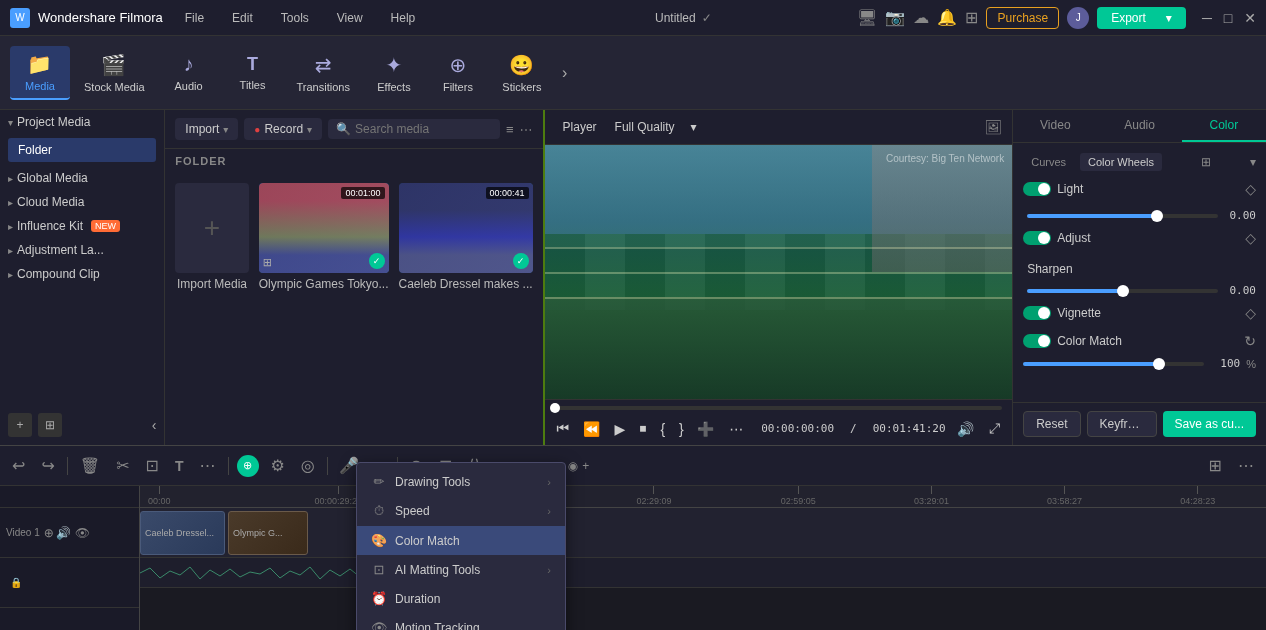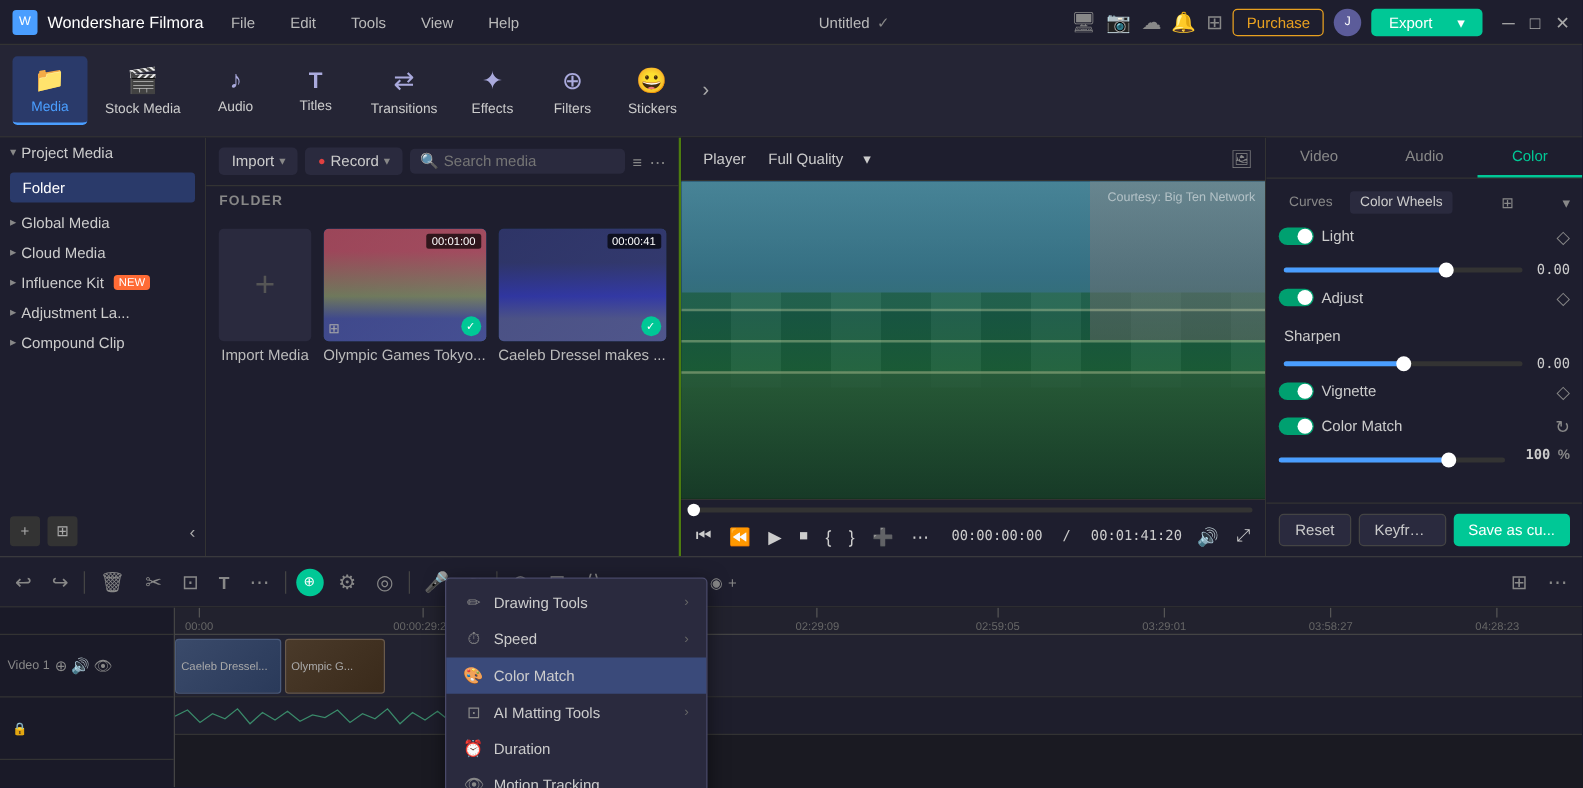--- a/index.html
+++ b/index.html
@@ -97,21 +97,21 @@
     .slider-thumb { width: 12px; height: 12px; background: #fff; border-radius: 50%; position: absolute; top: -4px; transform: translateX(-50%); }
     .slider-val { min-width: 32px; text-align: right; font-size: 11px; color: #ccc; font-family: monospace; }
     .section-label { font-size: 12px; color: #ccc; padding: 4px 0 8px 4px; font-weight: 500; }
 
     .color-match-row { display: flex; align-items: center; margin-bottom: 8px; }
     .refresh-btn { margin-left: auto; background: none; border: none; color: #888; font-size: 14px; cursor: pointer; }
 
     .value-row { display: flex; align-items: center; margin-bottom: 6px; }
     .value-label { font-size: 12px; color: #ccc; min-width: 50px; }
     .comparison-btn { background: #2a2a4e; border: 1px solid #4a4a7e; color: #8888cc; font-size: 11px; padding: 3px 8px; border-radius: 3px; cursor: pointer; }
-    .value-slider-row { display: flex; align-items: flex-end; gap: 6px; margin-bottom: 10px; font-weight: bold; }
+    .value-slider-row { display: flex; align-items: center; gap: 6px; margin-bottom: 10px; }
     .value-pct { font-size: 11px; color: #ccc; font-family: monospace; min-width: 30px; text-align: right; }
     .pct-sign { color: #888; font-size: 11px; }
 
     .bottom-actions { padding: 8px 10px; border-top: 1px solid #333; display: flex; gap: 6px; }
     .reset-btn { background: #2a2a3e; border: 1px solid #444; color: #ccc; padding: 5px 12px; border-radius: 4px; font-size: 12px; cursor: pointer; }
     .keyframe-btn { background: #2a2a3e; border: 1px solid #444; color: #ccc; padding: 5px 12px; border-radius: 4px; font-size: 12px; cursor: pointer; flex: 1; white-space: nowrap; overflow: hidden; text-overflow: ellipsis; }
     .save-cu-btn { background: #00c896; border: none; color: #fff; padding: 5px 12px; border-radius: 4px; font-size: 12px; cursor: pointer; white-space: nowrap; overflow: hidden; text-overflow: ellipsis; }
 
     
     #app-body { display: flex; flex-direction: column; height: 630px; width: 1266px; }

